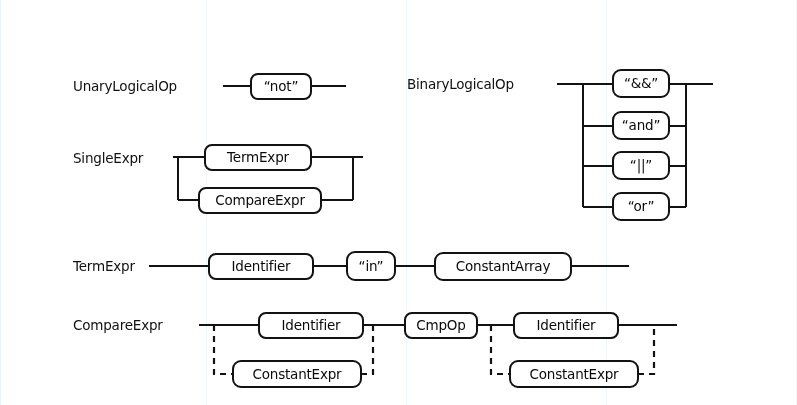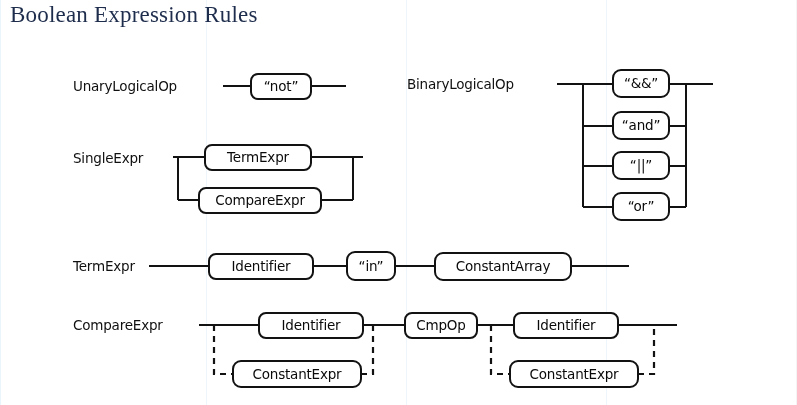--- a/index.html
+++ b/index.html
@@ -82,21 +82,20 @@
 <body>
 
 <div id="page">
 
   <div id="grid-layer">
     <div class="gridline" style="left:205px"></div>
     <div class="gridline" style="left:405px"></div>
     <div class="gridline" style="left:605px"></div>
   </div>
 
-  <div id="page-title">Boolean Expression Rules</div>
 
   <svg id="diagram" width="797" height="405" viewBox="0 0 797 405">
 
     <g>
       <text class="rule-label" x="72" y="91">UnaryLogicalOp</text>
       <path class="track" d="M222,86 H250"></path>
       <path class="track" d="M310,86 H345"></path>
       <g>
         <rect class="term-box" x="250" y="74" width="60" height="25" rx="7" ry="7"></rect>
         <text class="box-label" x="280" y="91">“not”</text>

